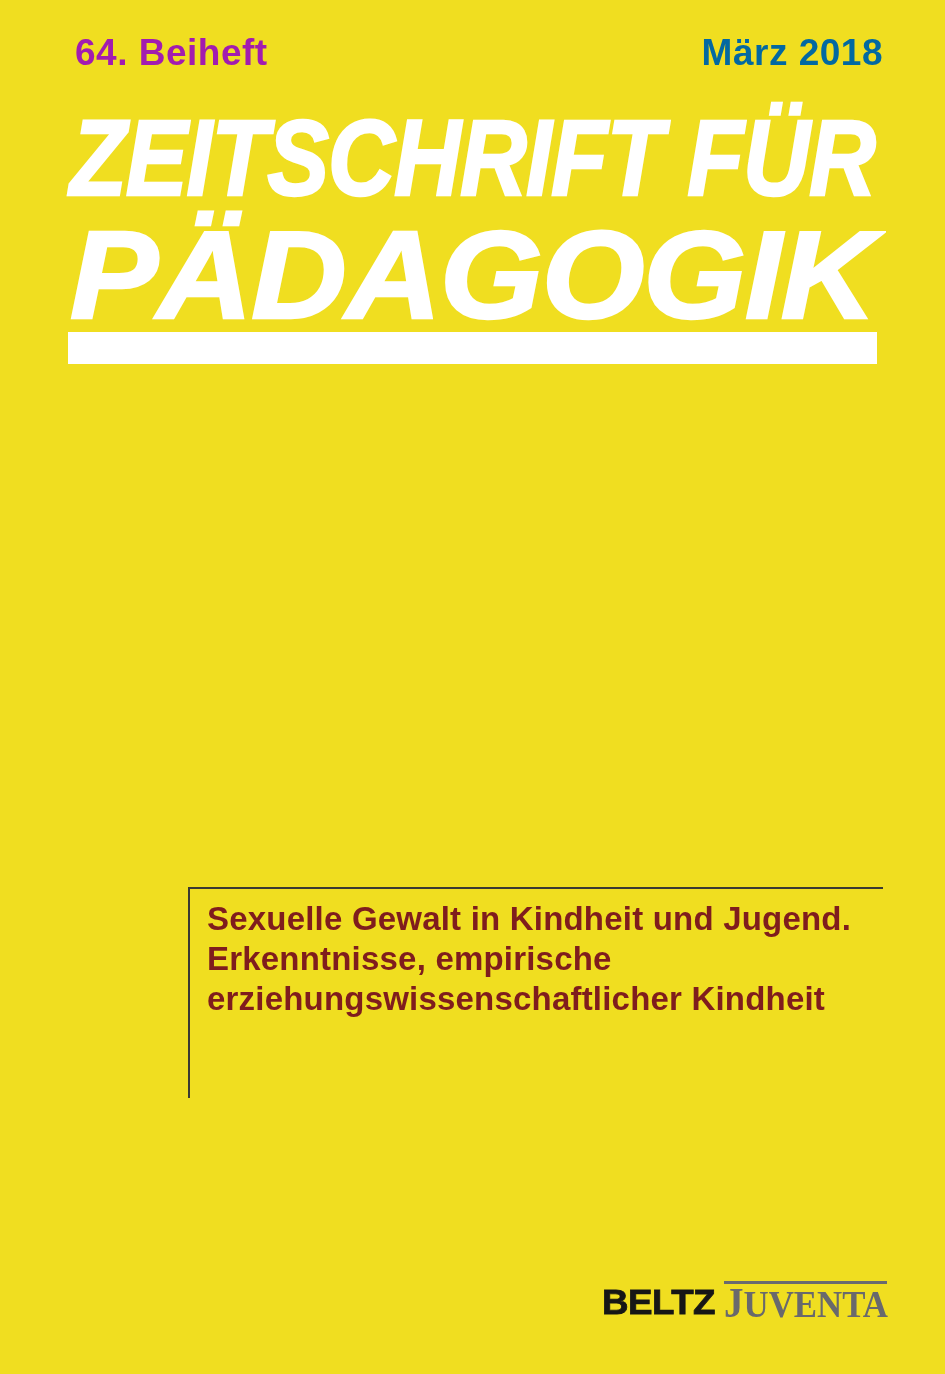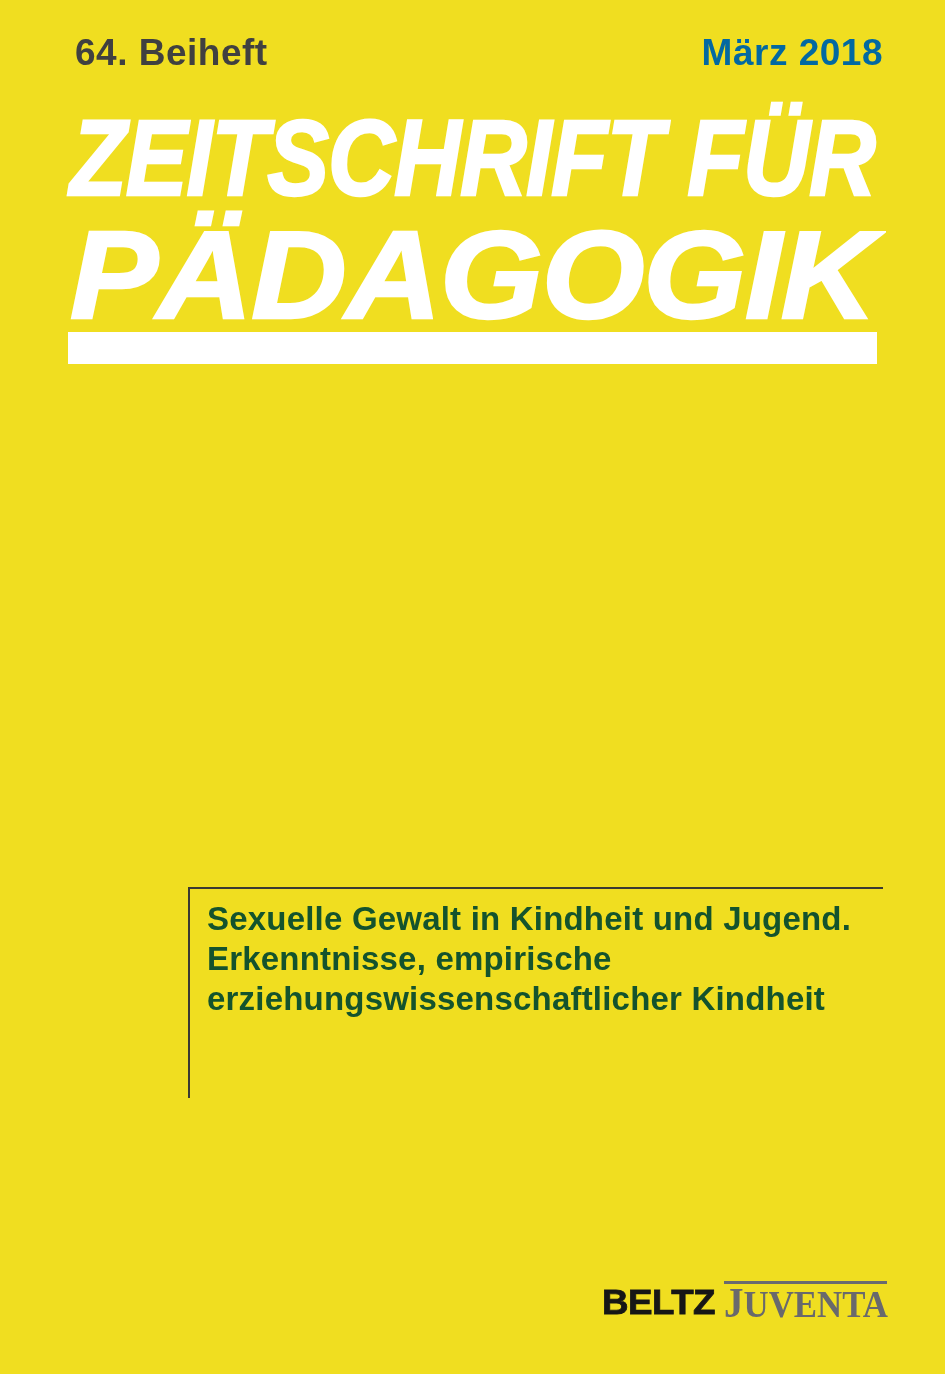--- a/index.html
+++ b/index.html
@@ -11,21 +11,21 @@
   .cover{
     position:relative;
     width:945px;height:1374px;
     background:#F0DE20;
     overflow:hidden;
   }
   
   .issue{
     position:absolute;left:75px;top:34px;
     font-size:37px;font-weight:bold;line-height:1;
-    color:#404040;letter-spacing:0.5px;white-space:nowrap;
+    color:#a21caf;letter-spacing:0.5px;white-space:nowrap;
   }
   .date{
     position:absolute;right:62px;top:34px;
     font-size:37px;font-weight:bold;line-height:1;
     color:#0369a1;letter-spacing:0.5px;white-space:nowrap;
   }
   
   .title-line{
     position:absolute;left:70px;
     color:#FFFFFF;
@@ -46,21 +46,21 @@
     position:absolute;left:188px;top:887px;
     width:695px;height:2px;background:#3A3A32;
   }
   .sub-rule-left{
     position:absolute;left:188px;top:887px;
     width:2px;height:211px;background:#3A3A32;
   }
   .subtitle{
     position:absolute;left:207px;top:899px;
     font-size:33px;font-weight:bold;line-height:40px;
-    color:#14532d;letter-spacing:0.2px;white-space:nowrap;
+    color:#7f1d1d;letter-spacing:0.2px;white-space:nowrap;
   }
   .subtitle .sub-line{display:block;}
   
   .beltz{
     position:absolute;left:602px;top:1284px;
     font-size:35px;font-weight:900;line-height:1;
     color:#161616;letter-spacing:-0.5px;white-space:nowrap;
     display:inline-block;transform-origin:left center;
     -webkit-text-stroke:0.8px #161616;
   }

